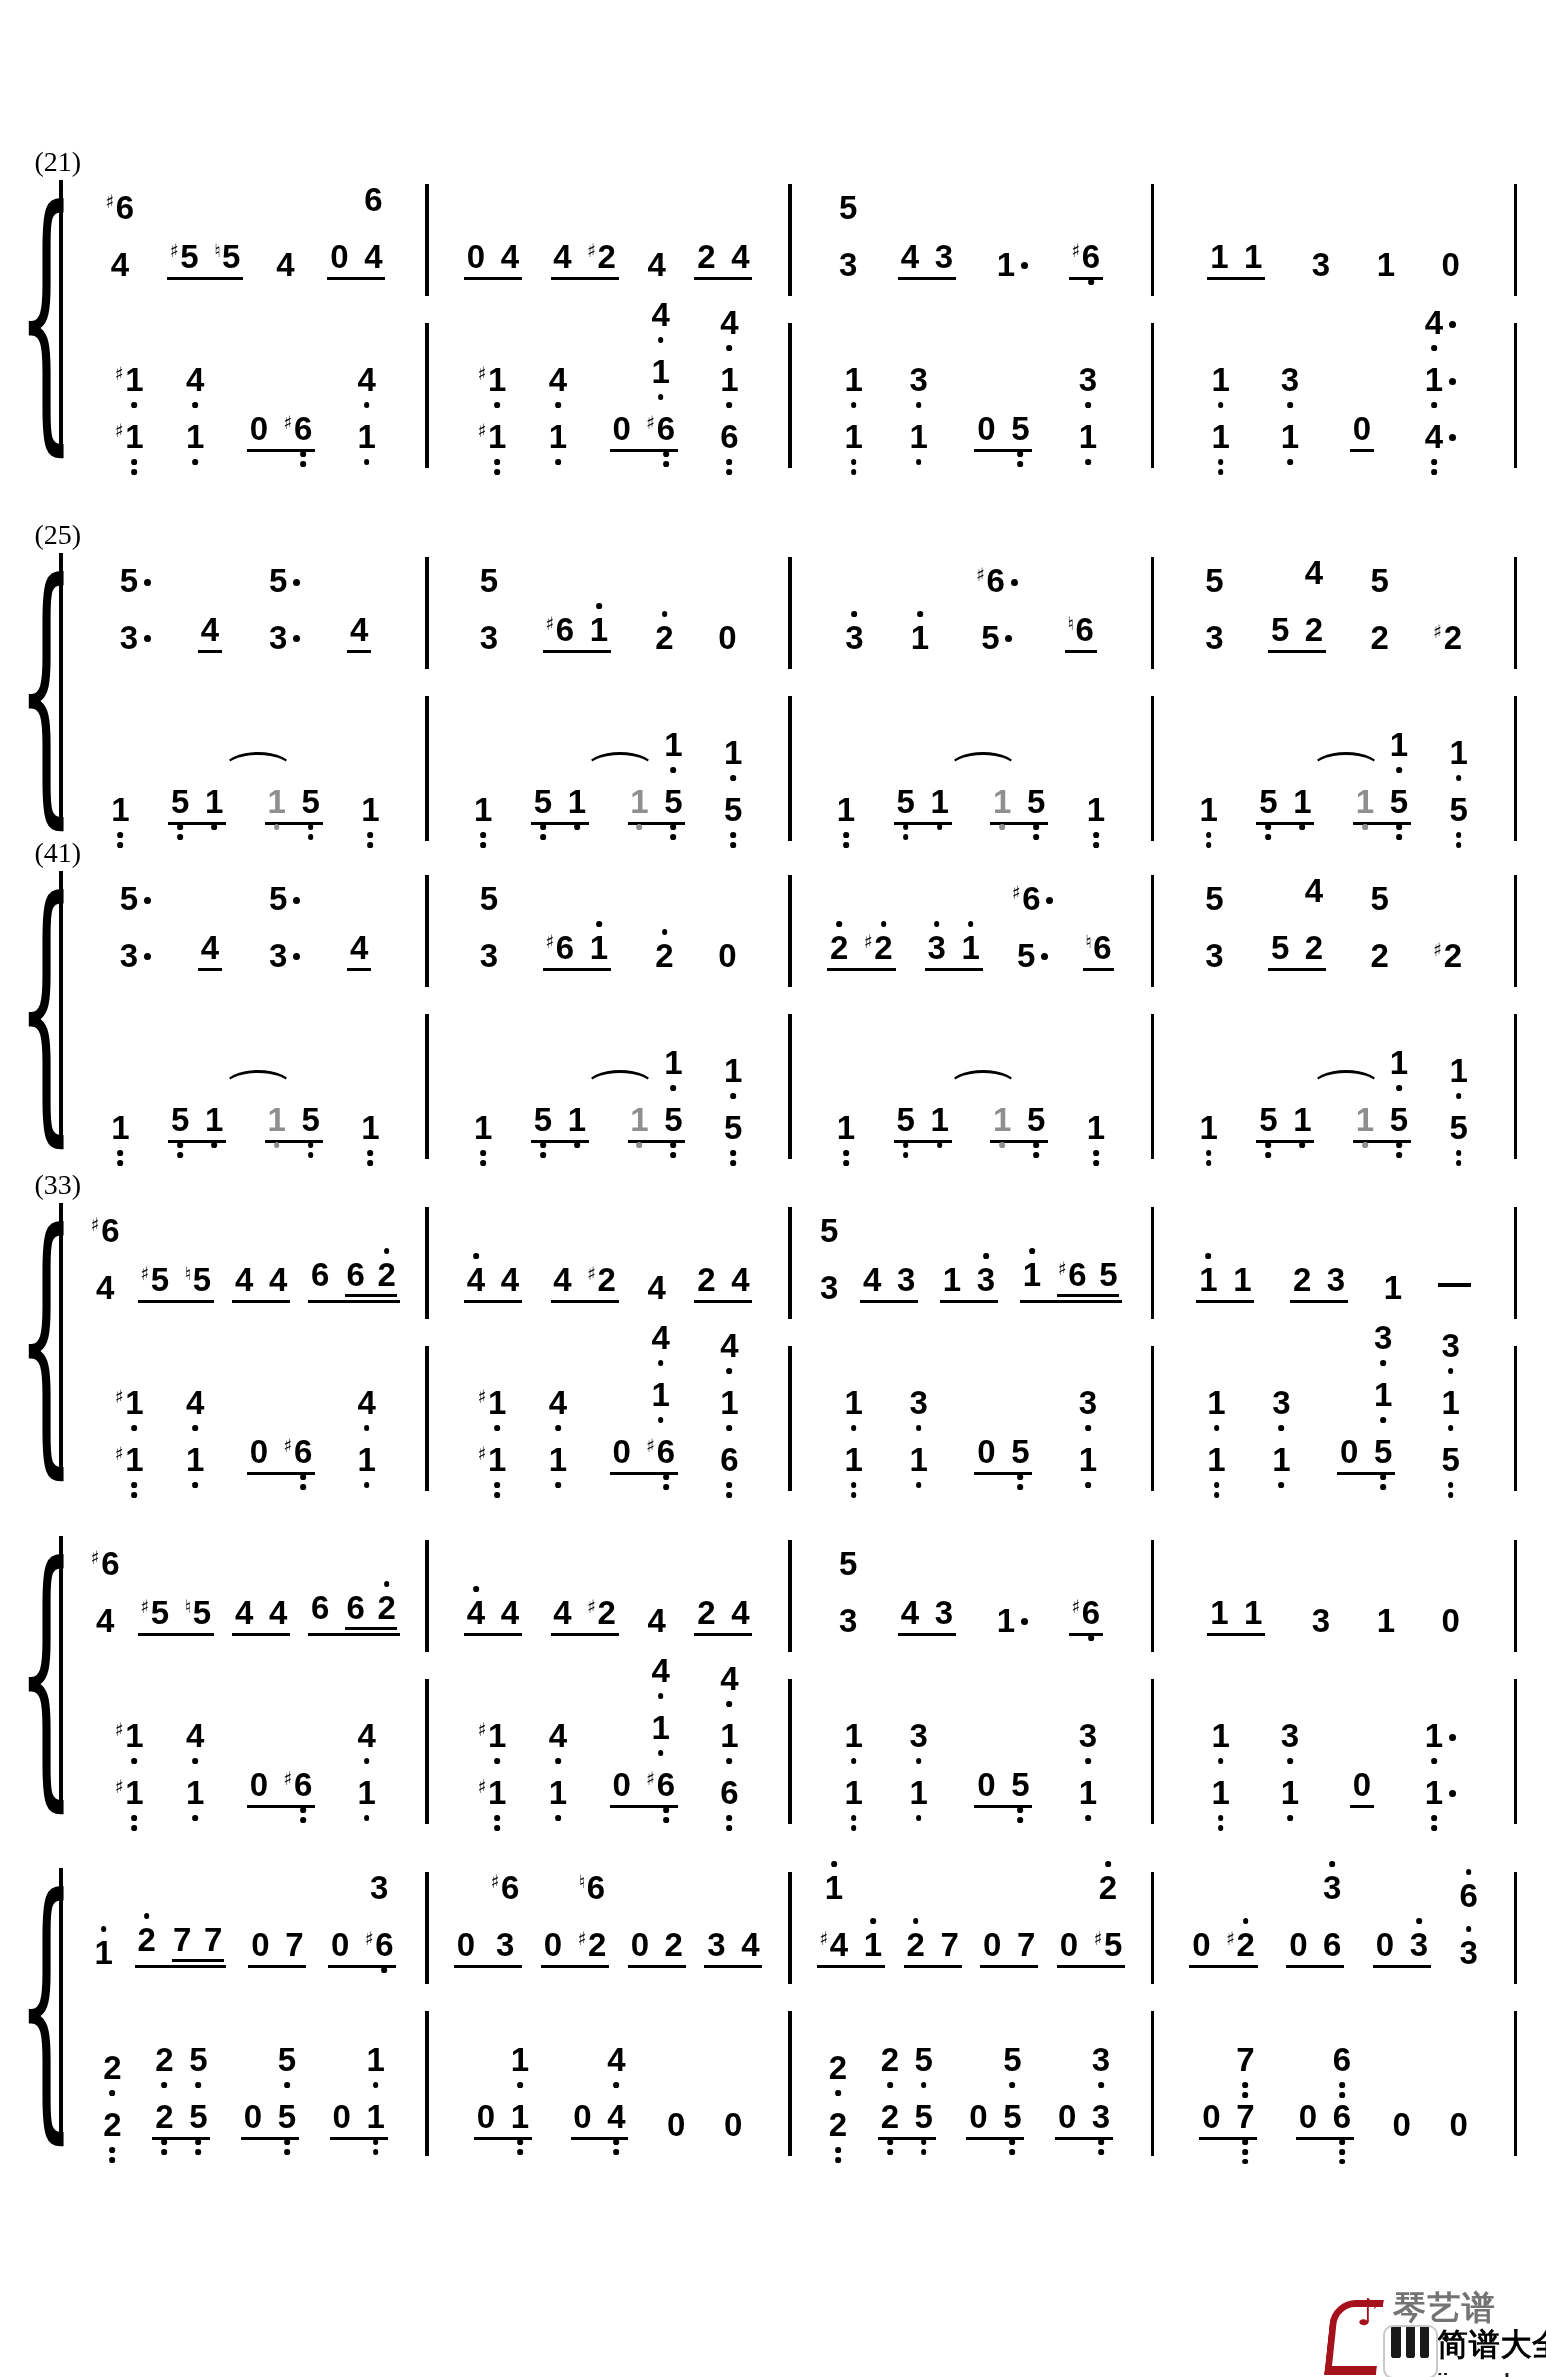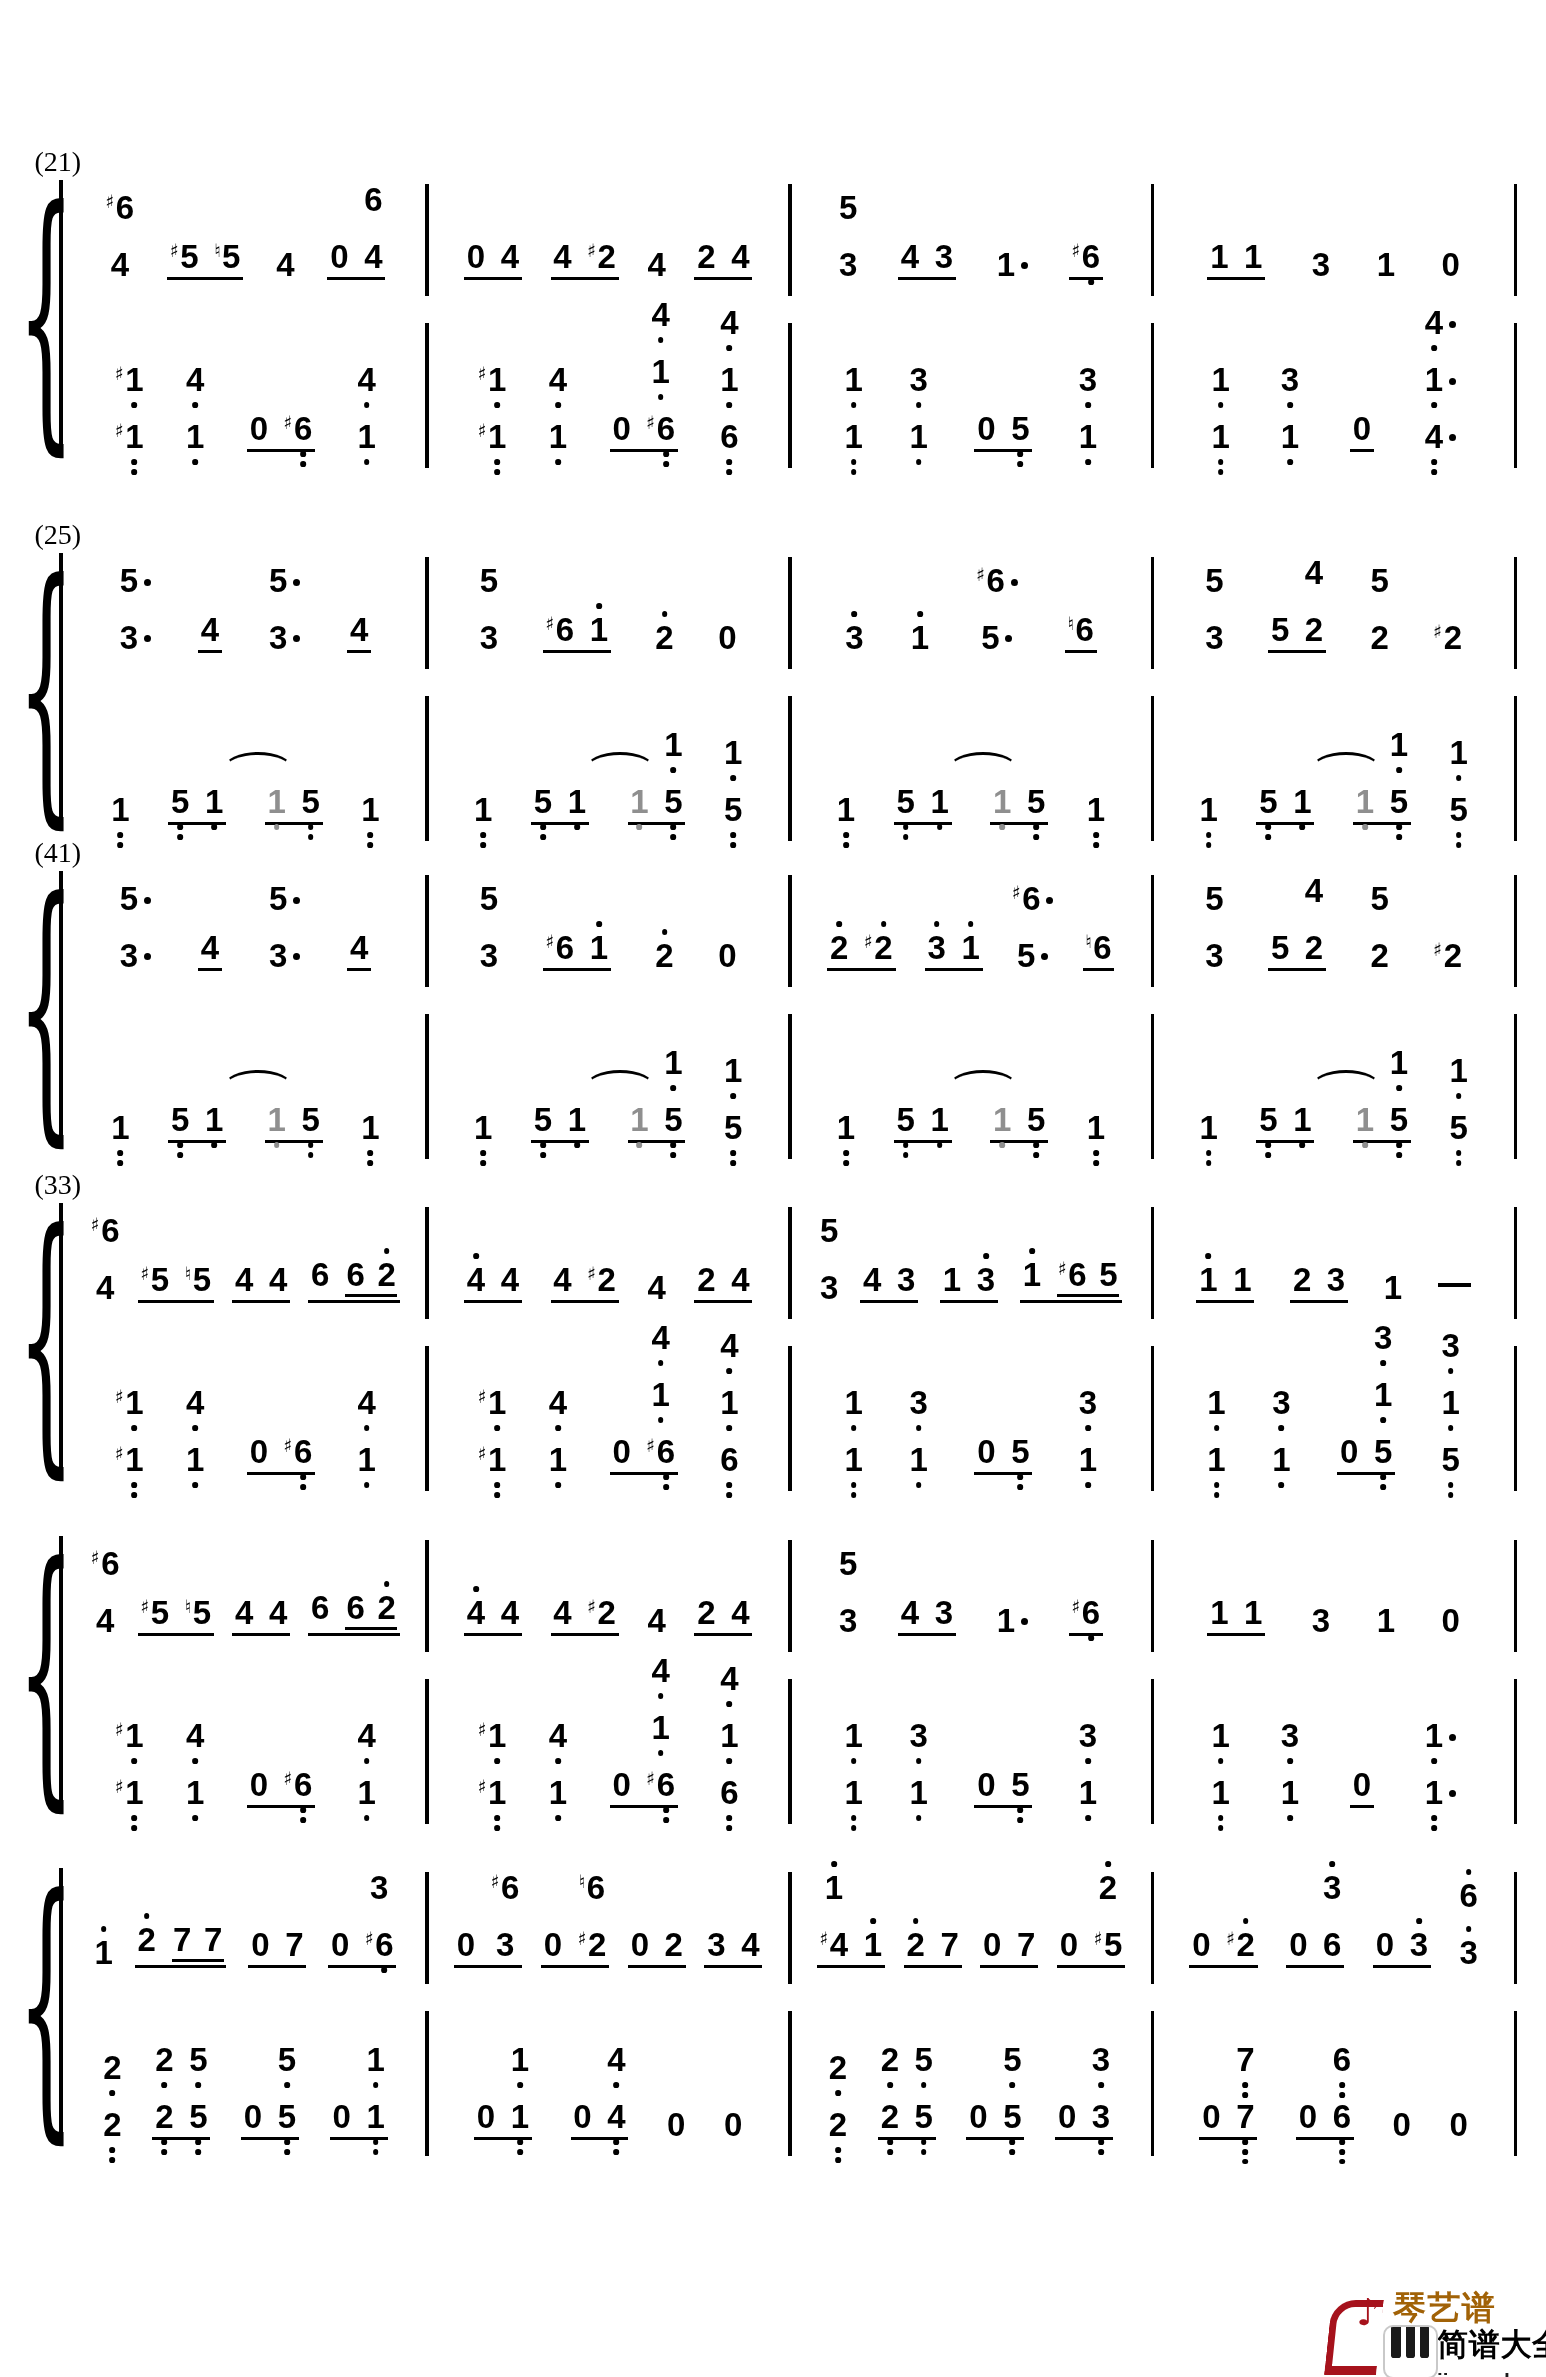--- a/index.html
+++ b/index.html
@@ -45,21 +45,21 @@
        border:2.8px solid transparent;border-top:3.5px solid #000;border-radius:50%;}
   .dashline{width:33px;height:4.2px;background:currentColor;margin-bottom:11.3px;display:inline-block;}
   
   .wm{position:absolute;left:1321px;top:2284px;width:226px;height:93px;}
   .wm-logo{position:absolute;left:7px;top:15.6px;width:65px;height:62px;}
   .wm-frame{position:absolute;left:0;top:0;width:45px;height:59px;border:7.8px solid #a6121c;
             border-right:none;border-bottom-width:9.2px;border-top-left-radius:24px;
             transform:skewX(-6deg);}
   .wm-note{position:absolute;left:28px;top:-8.5px;font-size:37px;color:#a6121c;
            font-family:"DejaVu Sans",sans-serif;}
-  .wm-brand{position:absolute;left:72px;top:2px;font-size:33px;font-weight:700;color:#a16207;
+  .wm-brand{position:absolute;left:72px;top:2px;font-size:33px;font-weight:700;color:#737373;
             letter-spacing:1.4px;white-space:nowrap;}
   .wm-keys{position:absolute;left:62px;top:41px;width:51px;height:50px;background:#fff;
            border:2.1px solid #c9c9c9;border-radius:10px;overflow:hidden;z-index:2;}
   .wm-keys i{position:absolute;top:0;width:9.2px;height:31px;background:#1a1a1a;border-radius:0 0 2.8px 2.8px;}
   .wm-keys i:nth-child(1){left:6.4px;} .wm-keys i:nth-child(2){left:20.5px;} .wm-keys i:nth-child(3){left:35px;}
   .wm-right{position:absolute;left:116px;top:40px;z-index:1;}
   .wm-title{font-size:31px;font-weight:700;color:#000;letter-spacing:0.7px;white-space:nowrap;}
   .wm-site{font-size:20.5px;font-weight:700;color:#1a1a1a;margin-top:2.8px;
            font-family:"Liberation Sans",sans-serif;}
 </style>

